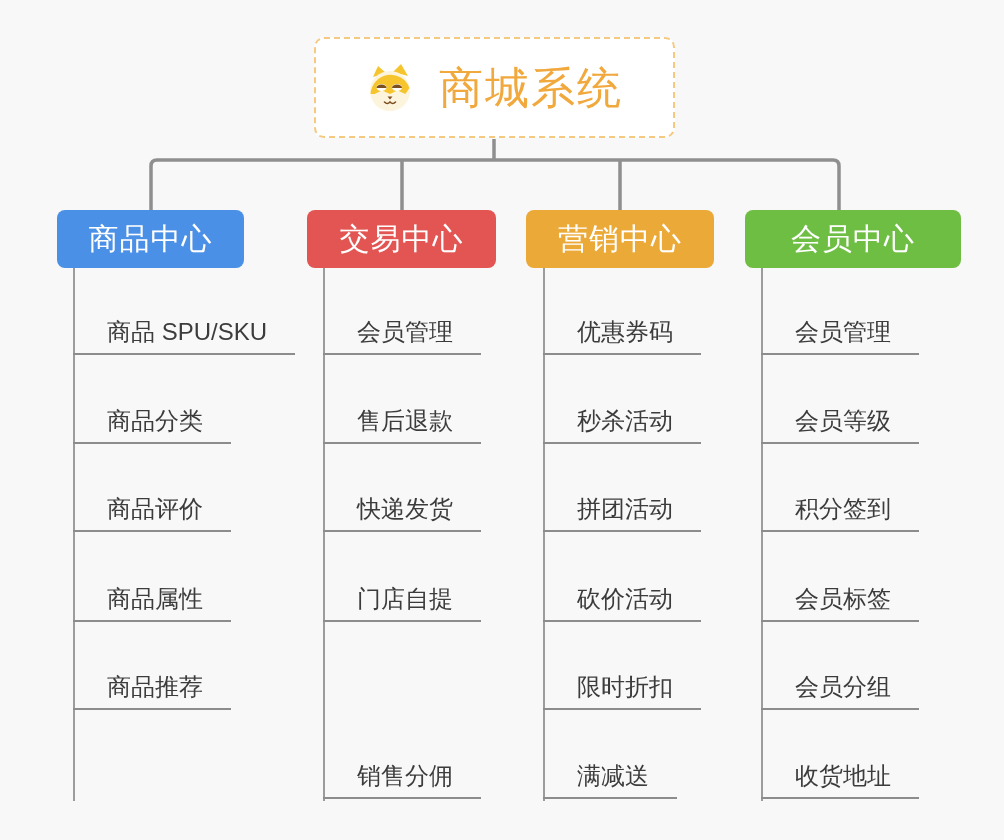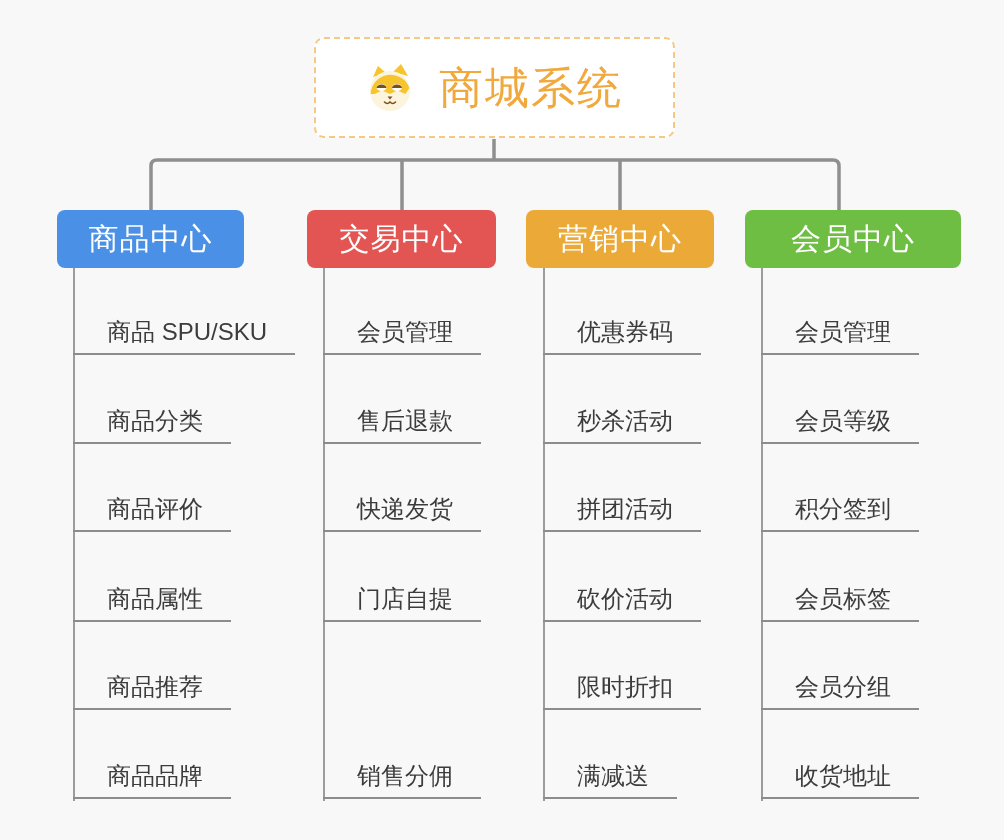--- a/index.html
+++ b/index.html
@@ -108,21 +108,20 @@
   <div class="vline v1"></div>
   <div class="vline v2"></div>
   <div class="vline v3"></div>
   <div class="vline v4"></div>
 
   <div class="leaf" style="left:73px;top:309px">商品 SPU/SKU</div>
   <div class="leaf" style="left:73px;top:398px">商品分类</div>
   <div class="leaf" style="left:73px;top:486px">商品评价</div>
   <div class="leaf" style="left:73px;top:664px">商品推荐</div>
   <div class="leaf" style="left:73px;top:576px">商品属性</div>
-  <div class="leaf" style="left:73px;top:753px">商品品牌</div>
 
   <div class="leaf" style="left:323px;top:309px">会员管理</div>
   <div class="leaf" style="left:323px;top:398px">售后退款</div>
   <div class="leaf" style="left:323px;top:486px">快递发货</div>
   <div class="leaf" style="left:323px;top:576px">门店自提</div>
   <div class="leaf" style="left:323px;top:753px">销售分佣</div>
 
   <div class="leaf" style="left:543px;top:309px">优惠券码</div>
   <div class="leaf" style="left:543px;top:398px">秒杀活动</div>
   <div class="leaf" style="left:543px;top:486px">拼团活动</div>

